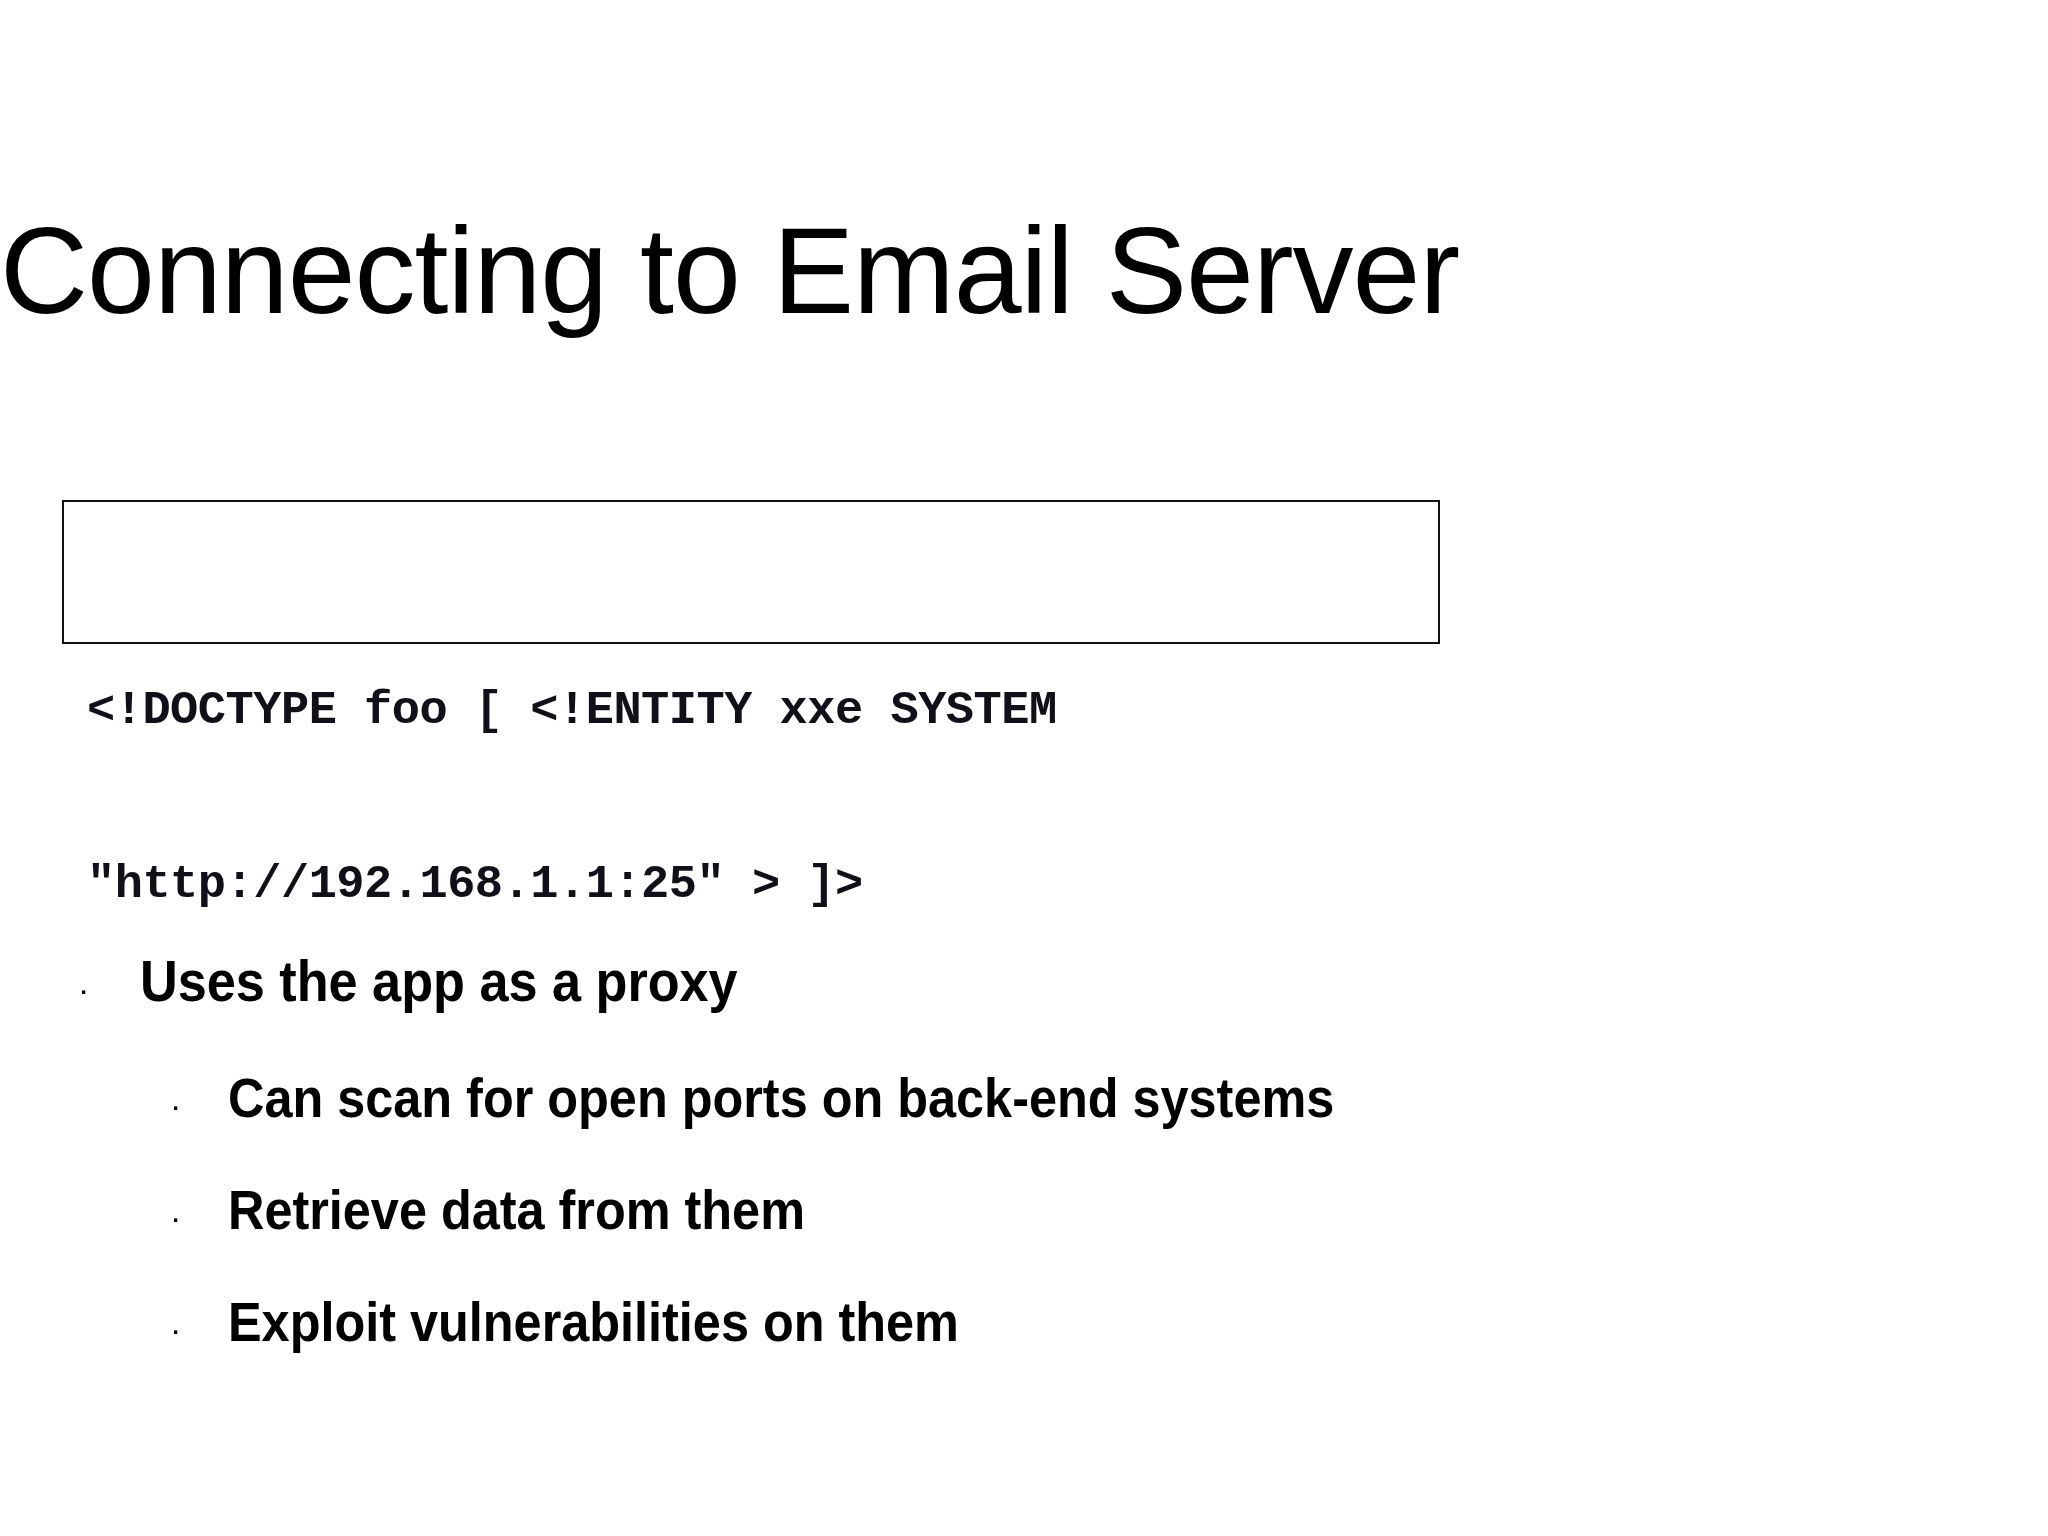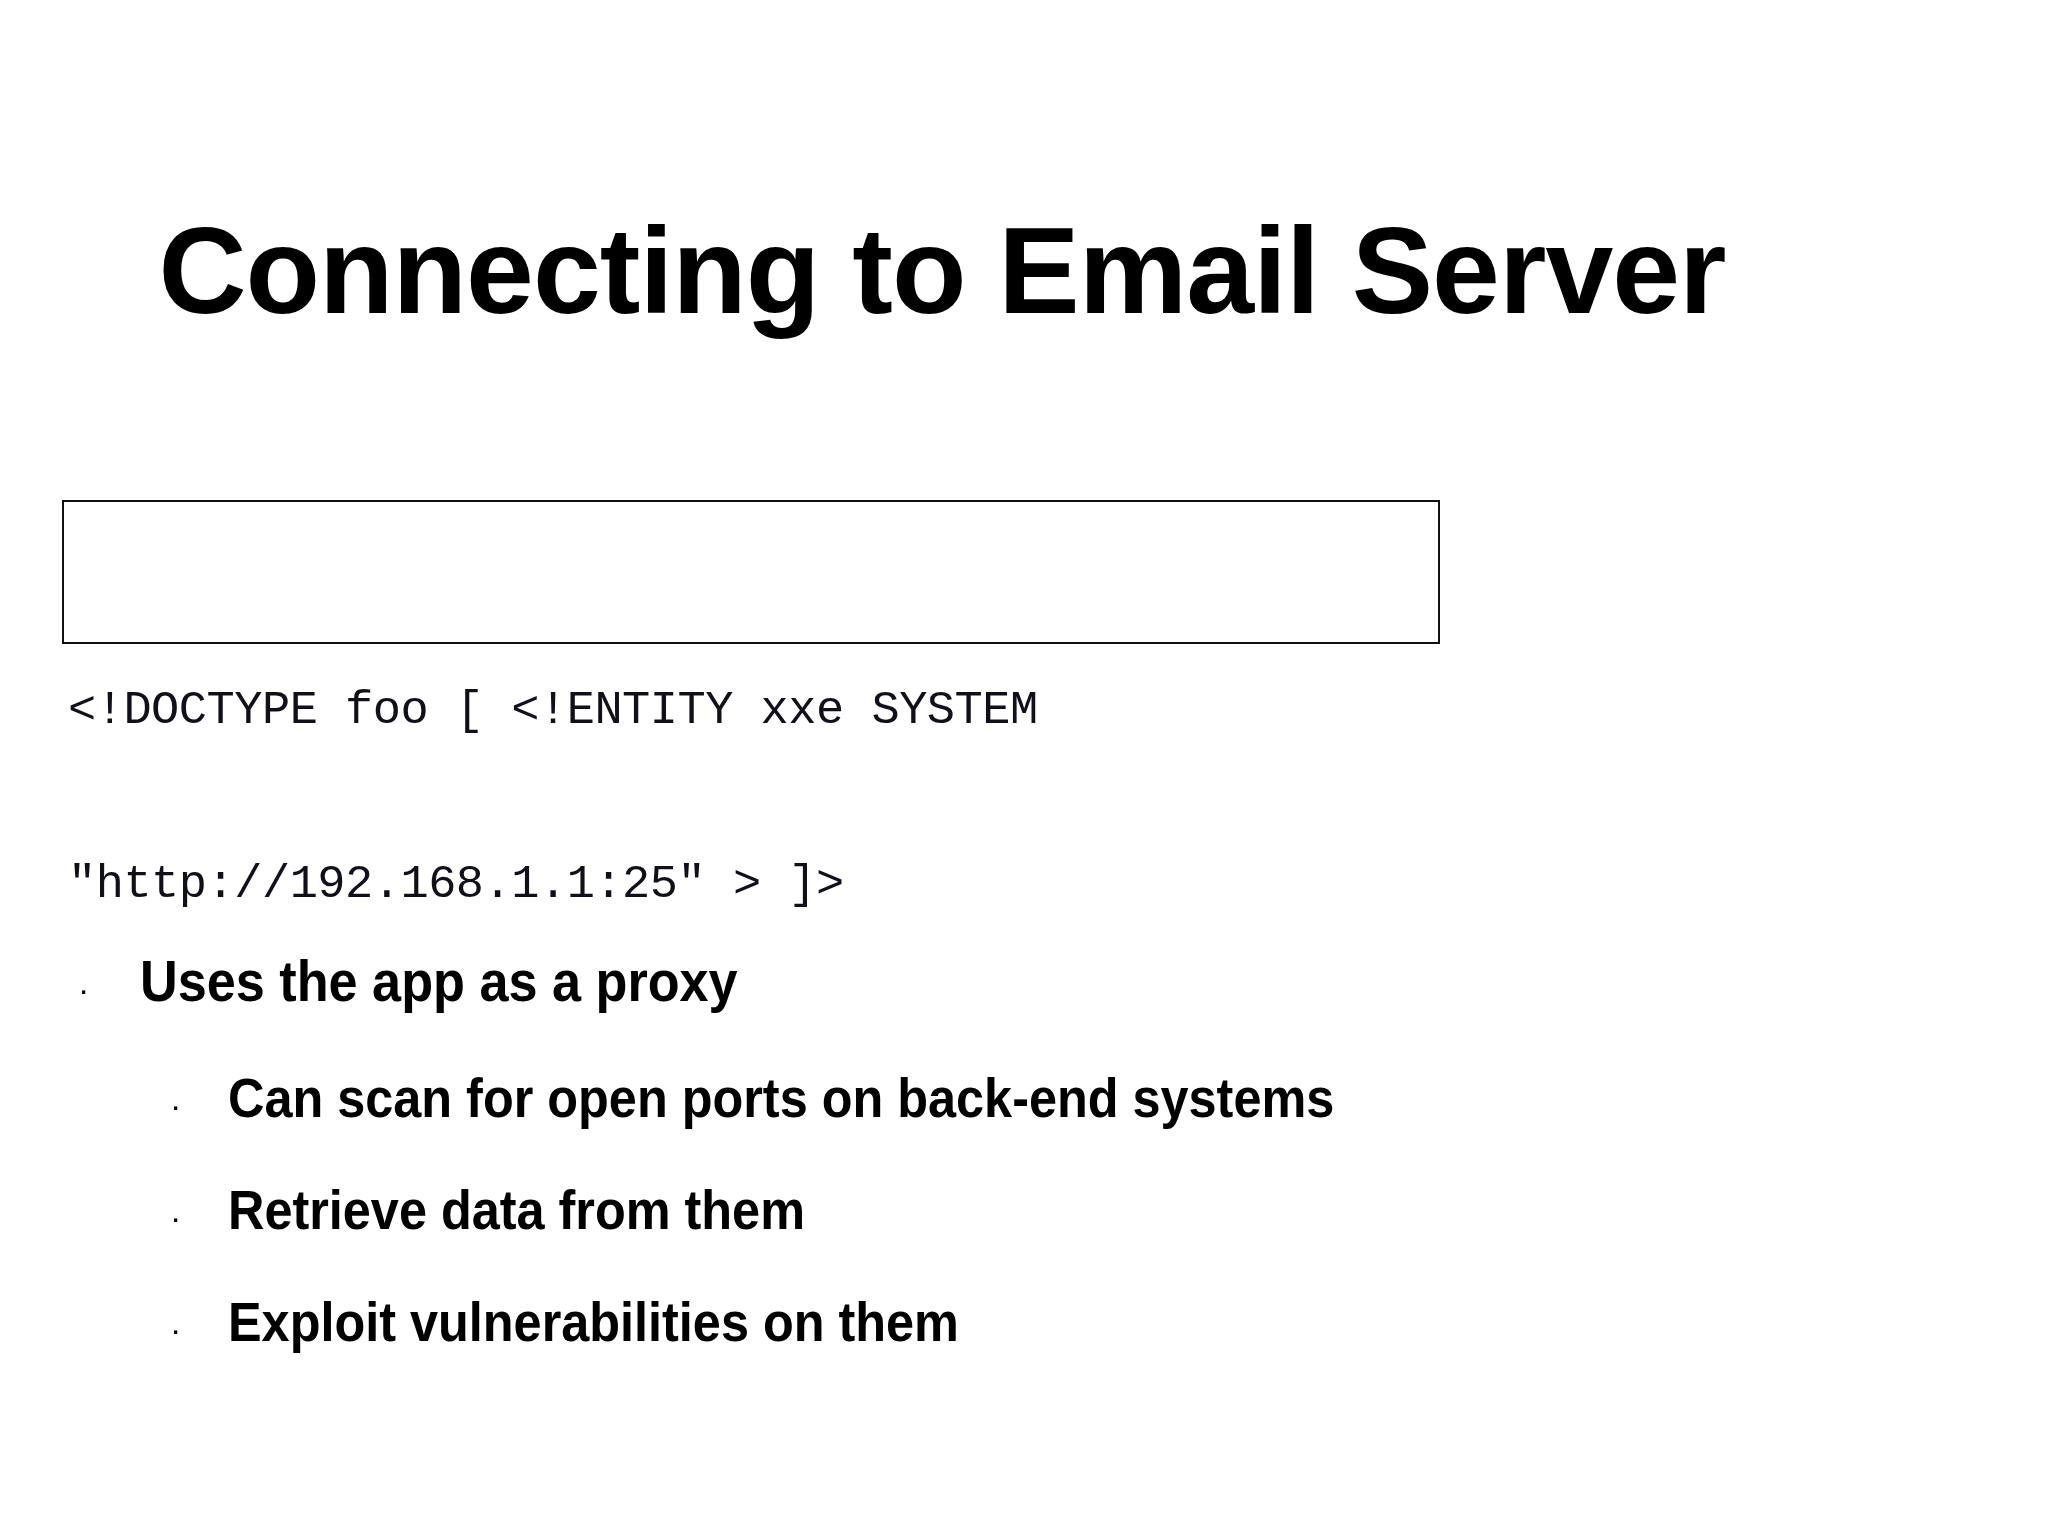--- a/index.html
+++ b/index.html
@@ -21,50 +21,50 @@
     height: 1536px;
     background: #ffffff;
   }
 
   
   .slide-title {
     position: absolute;
     left: 0;
     top: 128px;
     width: 1884px;
-    text-align: center;
+    text-align: left;
     font-family: "Liberation Sans", sans-serif;
-    font-weight: 700;
+    font-weight: 400;
     font-size: 122px;
     line-height: 1.0;
     letter-spacing: -1px;
     color: #000000;
     white-space: nowrap;
   }
 
   
   .code-box {
     position: absolute;
     left: 62px;
     top: 500px;
     width: 1378px;
     height: 144px;
     box-sizing: border-box;
     border: 2px solid #111111;
     background: #ffffff;
   }
   .code-block {
     position: absolute;
-    left: 68px;
+    left: 87px;
     top: 566px;
     width: 1500px;
     font-family: "Liberation Mono", "DejaVu Sans Mono", monospace;
     font-size: 47px;
     line-height: 58px;
-    font-weight: 400;
+    font-weight: 700;
     color: #101018;
     white-space: pre;
     letter-spacing: -0.5px;
   }
   .code-line { display: block; }
 
   
   .bullets {
     position: absolute;
     left: 0;

